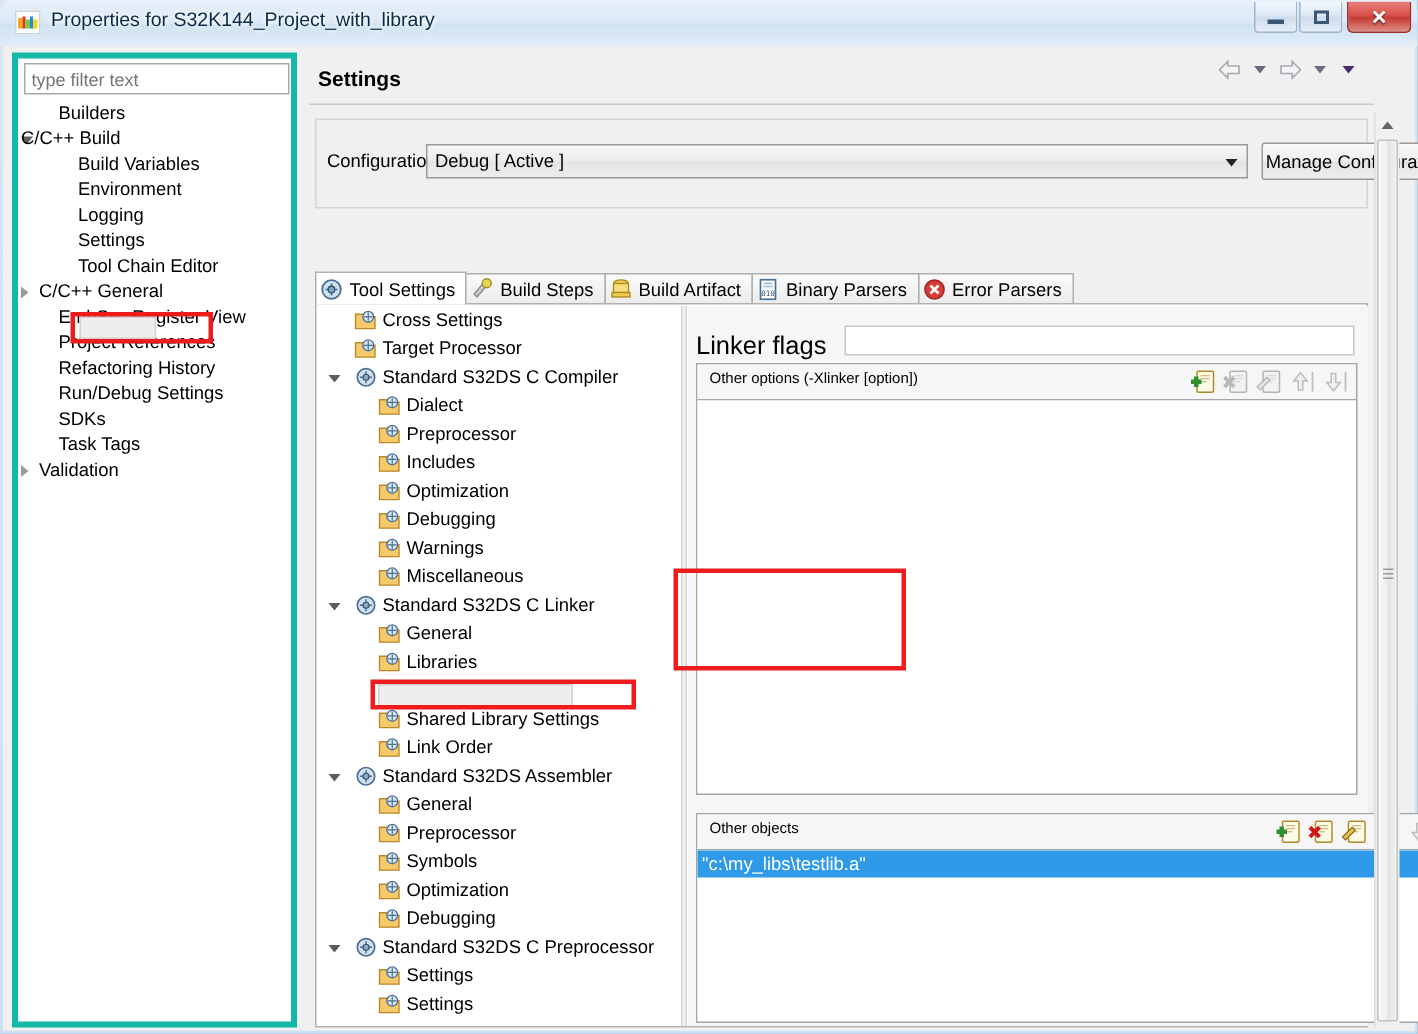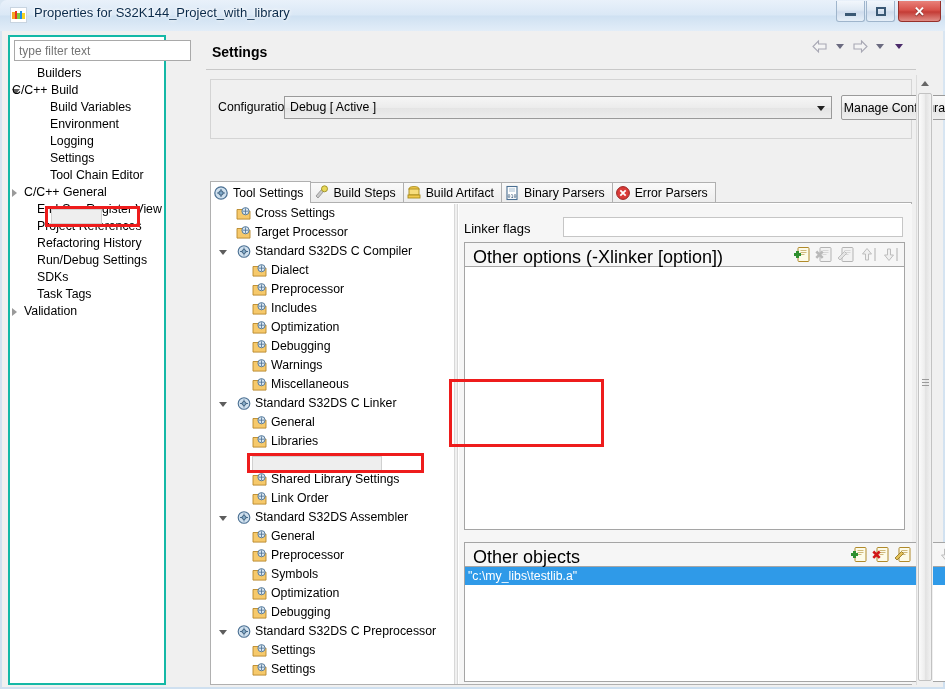--- a/index.html
+++ b/index.html
@@ -65,23 +65,23 @@
   #client {
     position: absolute;
     left: 2px; top: 31px;
     width: 941px; height: 656px;
     background: #f0f0f0;
   }
 
   
   #left-pane {
     position: absolute; left: 6px; top: 4px;
-    width: 158px; height: 650px;
+    width: 190px; height: 650px;
     background: #ffffff;
-    border: 2px solid #14b8a6;
+    border: 4px solid #14b8a6;
   }
   #filter-box {
     position: absolute; left: 4px; top: 3px;
     width: 177px; height: 21px;
     border: 1px solid #a9a9a9;
     background: #ffffff;
     font-size: 12px; color: #808080;
     padding: 2px 4px;
     outline: none;
     font-family: "Liberation Sans", sans-serif;
@@ -271,21 +271,21 @@
   }
 
   
   #opt-area {
     position: absolute; left: 248px; top: 1px;
     width: 453px; height: 480px;
     background: #f6f6f6;
   }
   #linker-flags-label {
     position: absolute; left: 5px; top: 17px;
-    font-size: 13px; color: #000;
+    font-size: 17px; color: #000;
   }
   #linker-flags-input {
     position: absolute; left: 104px; top: 13px;
     width: 340px; height: 20px;
     border: 1px solid #c6c6c6;
     background: #ffffff;
     font-size: 12.3px; padding: 1px 3px;
     outline: none;
     font-family: "Liberation Sans", sans-serif;
   }
@@ -296,21 +296,21 @@
     background: #ffffff;
   }
   .list-header {
     position: relative;
     height: 24px;
     background: #f6f6f6;
     border-bottom: 1px solid #a5a5a5;
   }
   .list-title {
     position: absolute; left: 8px; top: 4px;
-    font-size: 18px; color: #000;
+    font-size: 10px; color: #000;
   }
   .list-tools {
     position: absolute; right: 4px; top: 3px;
     display: flex; align-items: center; gap: 3px;
   }
   .toolicon { width: 19px; height: 18px; position: relative; }
   .listbody { position: relative; background: #ffffff; }
   .listrow {
     height: 18px; line-height: 18px;
     font-size: 12.3px; padding-left: 3px;

